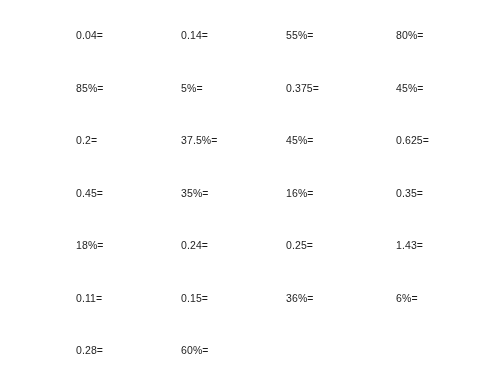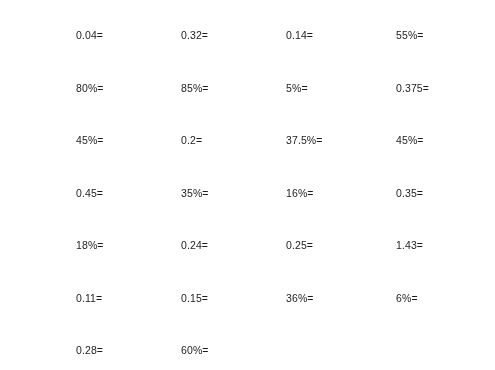--- a/index.html
+++ b/index.html
@@ -40,34 +40,34 @@
     align-self: start;
   }
 </style>
 </head>
 <body>
 
 <div id="worksheet">
   <div class="problem-grid">
 
     <div class="problem-cell">0.04=</div>
-    <div class="problem-cell">0.32=</div>
     <div class="problem-cell">0.14=</div>
     <div class="problem-cell">55%=</div>
 
     <div class="problem-cell">80%=</div>
     <div class="problem-cell">85%=</div>
     <div class="problem-cell">5%=</div>
     <div class="problem-cell">0.375=</div>
 
     <div class="problem-cell">45%=</div>
     <div class="problem-cell">0.2=</div>
     <div class="problem-cell">37.5%=</div>
     <div class="problem-cell">45%=</div>
 
+    <div class="problem-cell">0.625=</div>
     <div class="problem-cell">0.45=</div>
     <div class="problem-cell">35%=</div>
     <div class="problem-cell">16%=</div>
 
     <div class="problem-cell">0.35=</div>
     <div class="problem-cell">18%=</div>
     <div class="problem-cell">0.24=</div>
 
     <div class="problem-cell">0.25=</div>
     <div class="problem-cell">1.43=</div>

